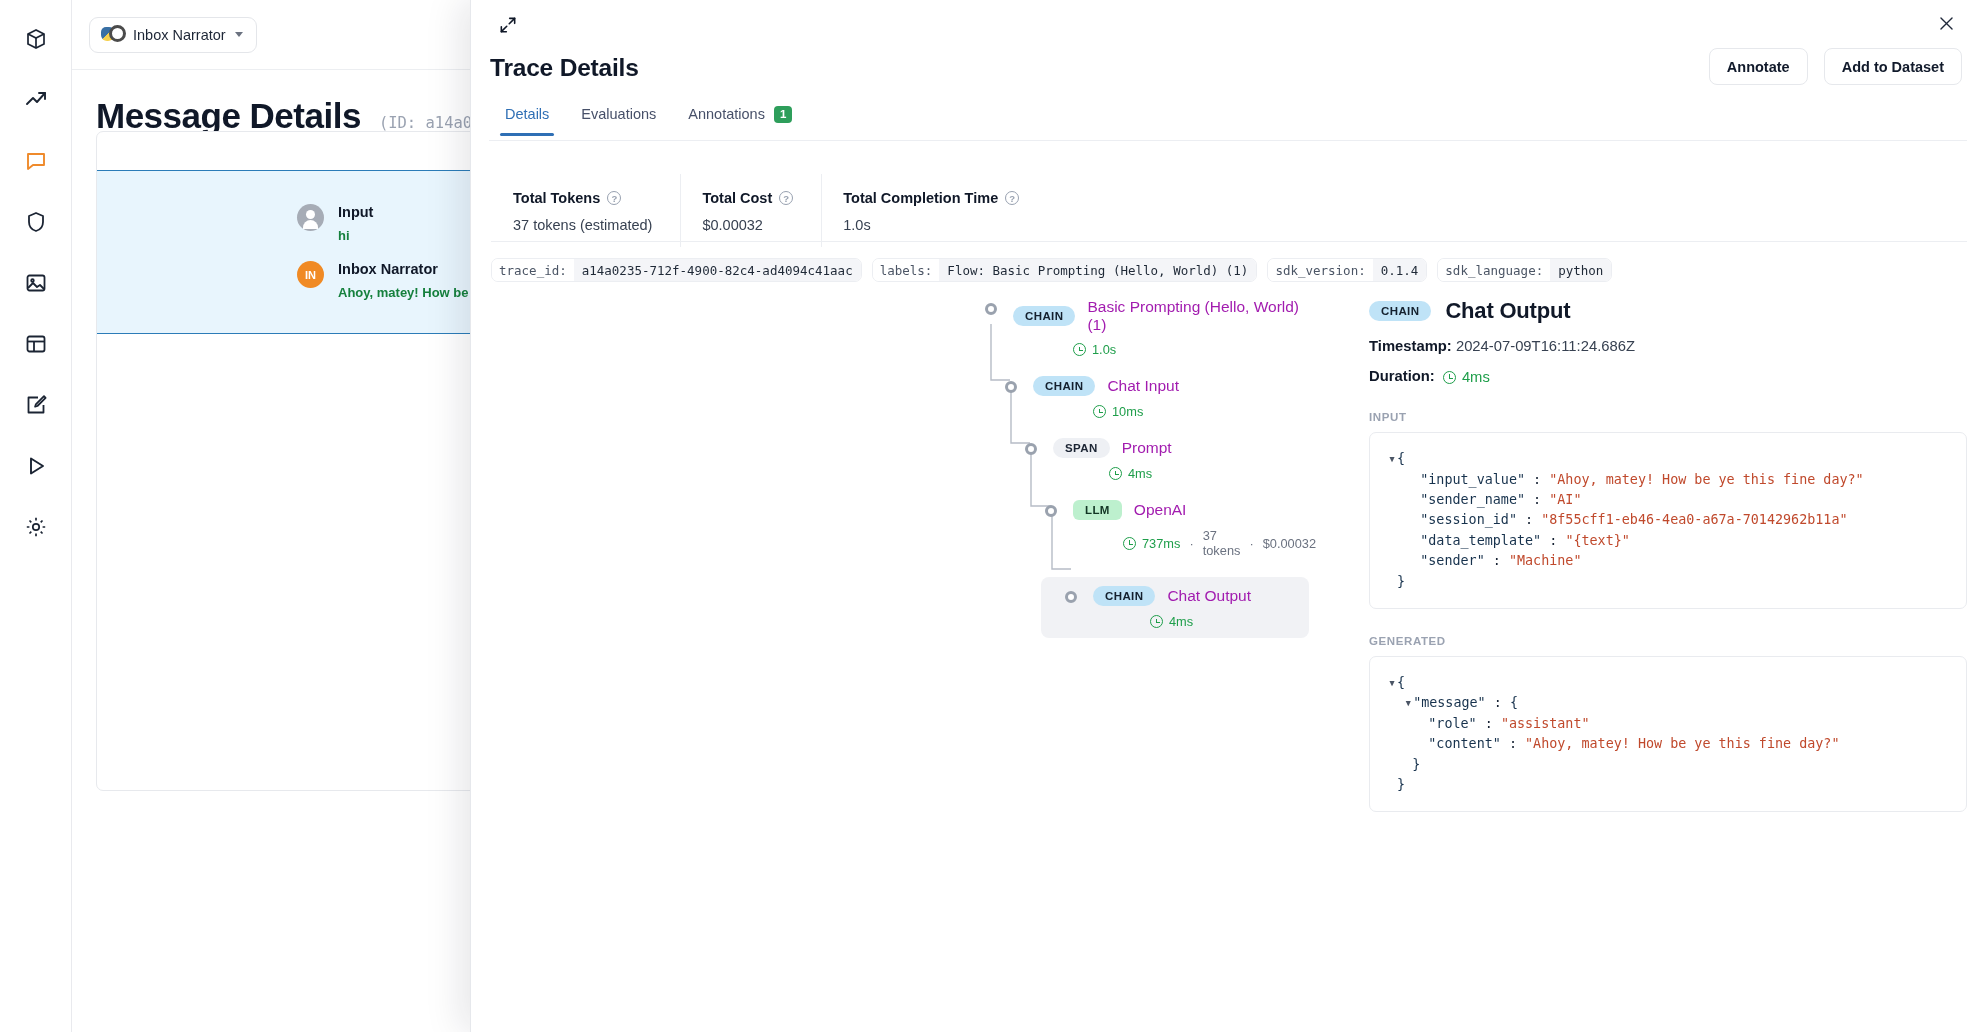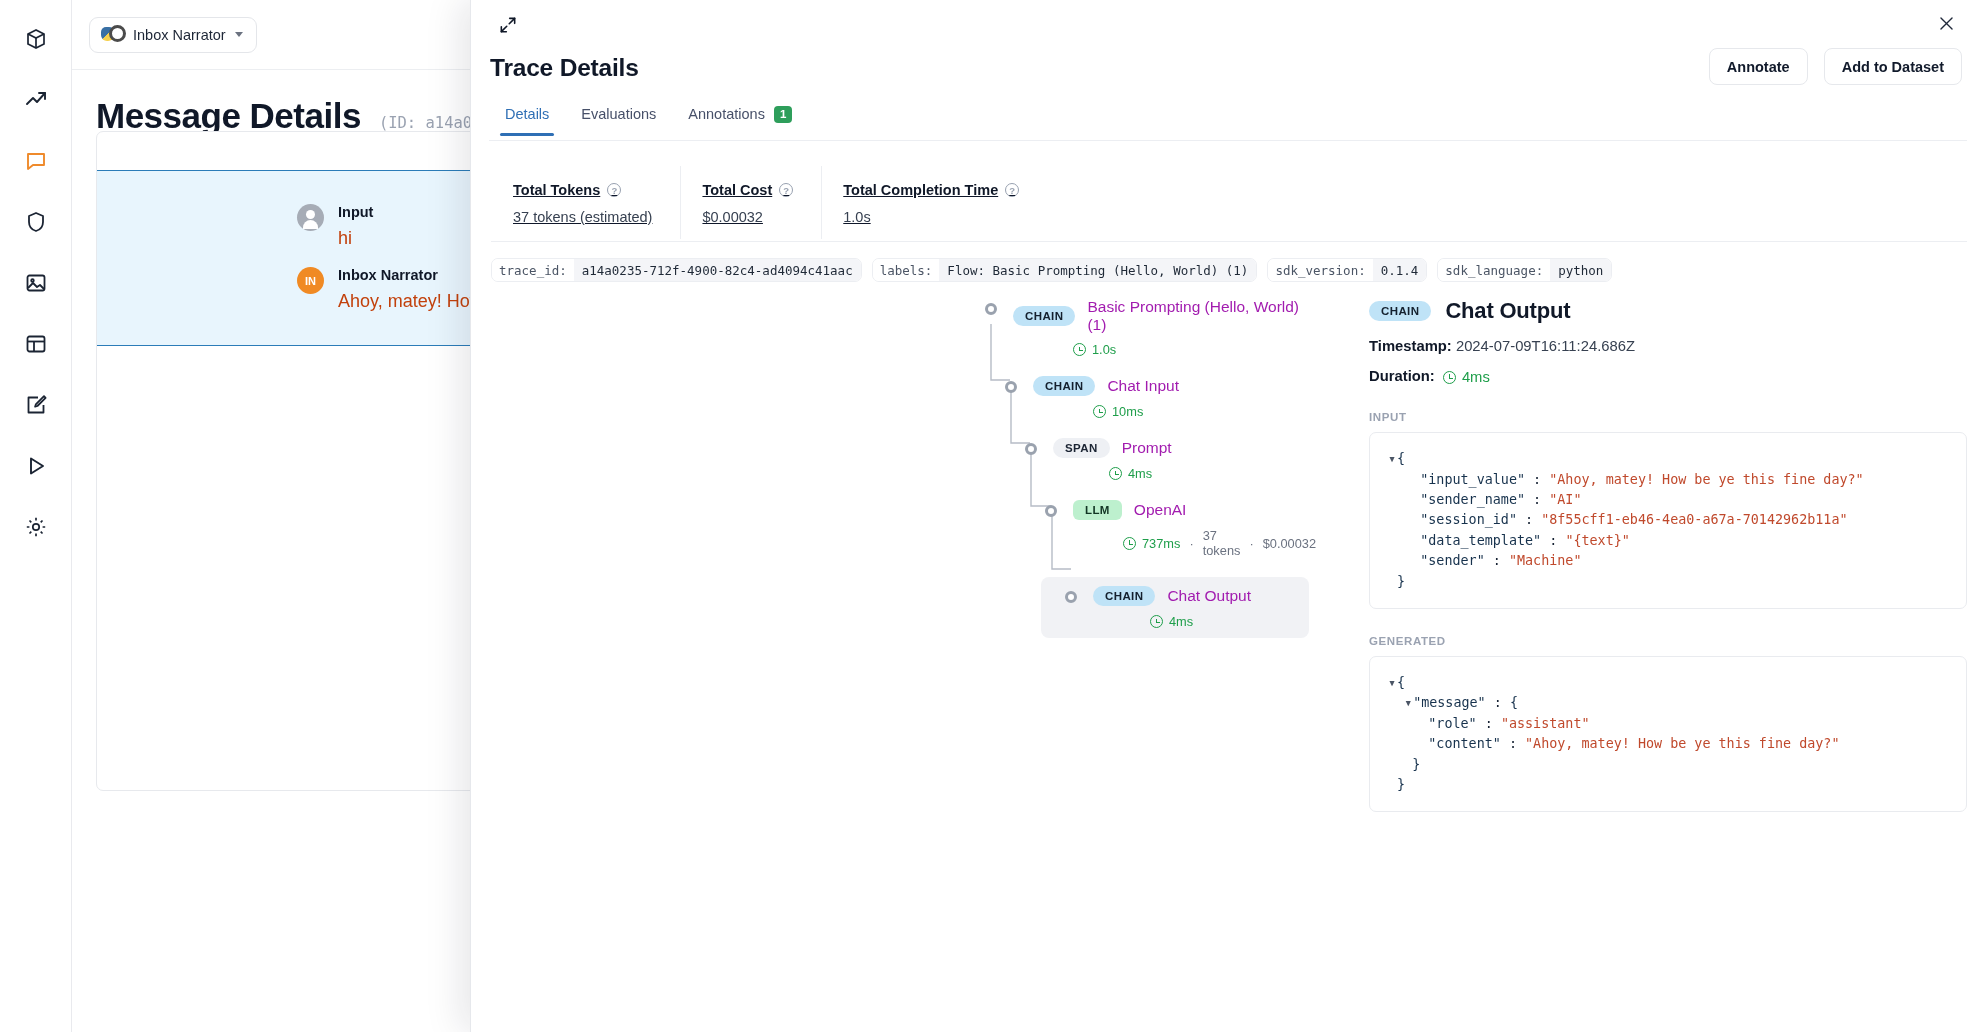--- a/index.html
+++ b/index.html
@@ -60,21 +60,21 @@
   .msg-head-spacer { height:38px; }
   .msg-inner { padding:24px 0 24px 0; }
   .msg-entry { display:flex; gap:14px; align-items:flex-start; padding:9px 0 9px 200px;}
   .avatar { width:27px;height:27px;border-radius:50%;flex:0 0 auto;display:flex;align-items:center;justify-content:center;
             font-size:11px;font-weight:700;color:#fff;}
   .avatar.user { background:#a6acb6; position:relative; }
   .avatar.user::before{content:"";position:absolute;top:5.5px;left:9px;width:9px;height:9px;border-radius:50%;background:#fff;}
   .avatar.user::after{content:"";position:absolute;bottom:2px;left:6px;width:15px;height:9px;border-radius:8px 8px 0 0;background:#fff;}
   .avatar.bot { background:#f08a24; }
   .msg-meta .name { font-size:14.5px;font-weight:700;color:#101828;margin-bottom:8px;}
-  .msg-meta .text { font-size:18px;color:#c2410c;}
+  .msg-meta .text { font-size:13px;color:#15803d;font-weight:bold;}
   .msg-note { padding:28px 0; text-align:center; font-style:italic; font-size:14.5px; color:#667085; line-height:1.45;}
 
   
   #drawer {
     position:absolute; right:0; top:0; width:1517px; height:1032px;
     background:#fff; border-left:1px solid #e6e8ec;
     box-shadow:-10px 0 34px rgba(16,24,40,.10);
     overflow:hidden;
   }
   #expand-btn { position:absolute; left:20px; top:8px; width:34px;height:34px;
@@ -90,21 +90,21 @@
     font-family:"Liberation Sans", sans-serif;
   }
 
   #tabs { position:absolute; left:18px; top:106px; display:flex; align-items:center; gap:0; }
   .tab { padding:0 16px 14px 16px; font-size:14.5px; color:#475069; position:relative; display:flex;align-items:center;gap:9px;}
   .tab.active { color:#2f6fb5; }
   .tab.active::after{content:"";position:absolute;left:11px;right:11px;bottom:0;height:3px;background:#2f6fb5;border-radius:2px;}
   .badge { background:#2e9e5b; color:#fff; font-size:11.5px; font-weight:700; border-radius:4px; padding:2px 6px; line-height:1.1;}
   #tab-underline { position:absolute; left:18px; top:140px; right:20px; height:1px; background:#eceef2;}
 
-  #stats { position:absolute; left:20px; top:160px; right:20px; height:85px; display:flex;text-decoration:underline; }
+  #stats { position:absolute; left:20px; top:168px; right:20px; height:85px; display:flex; }
   .stat { padding:22px 28px 0 22px; position:relative; }
   .stat + .stat::before { content:""; position:absolute; left:0; top:6px; bottom:6px; width:1px; background:#eceef2;}
   .stat .lbl { font-size:14.5px; font-weight:700; color:#101828; display:flex;align-items:center;gap:7px;}
   .stat .val { font-size:14.5px; color:#374151; margin-top:11px;}
   .q-icon { width:14px;height:14px;border:1.3px solid #98a1b0;border-radius:50%;font-size:9.5px;color:#98a1b0;
             display:flex;align-items:center;justify-content:center; font-weight:700;}
   #stats-underline { position:absolute; left:20px; top:241px; right:20px; height:1px; background:#eceef2;}
 
   #tagrow { position:absolute; left:20px; top:258px; display:flex; gap:10px; align-items:flex-end; flex-wrap:nowrap;}
   .tag { display:flex; align-items:stretch; border:1px solid #eceef2; border-radius:7px; overflow:hidden; background:#fff; height:24px;}

